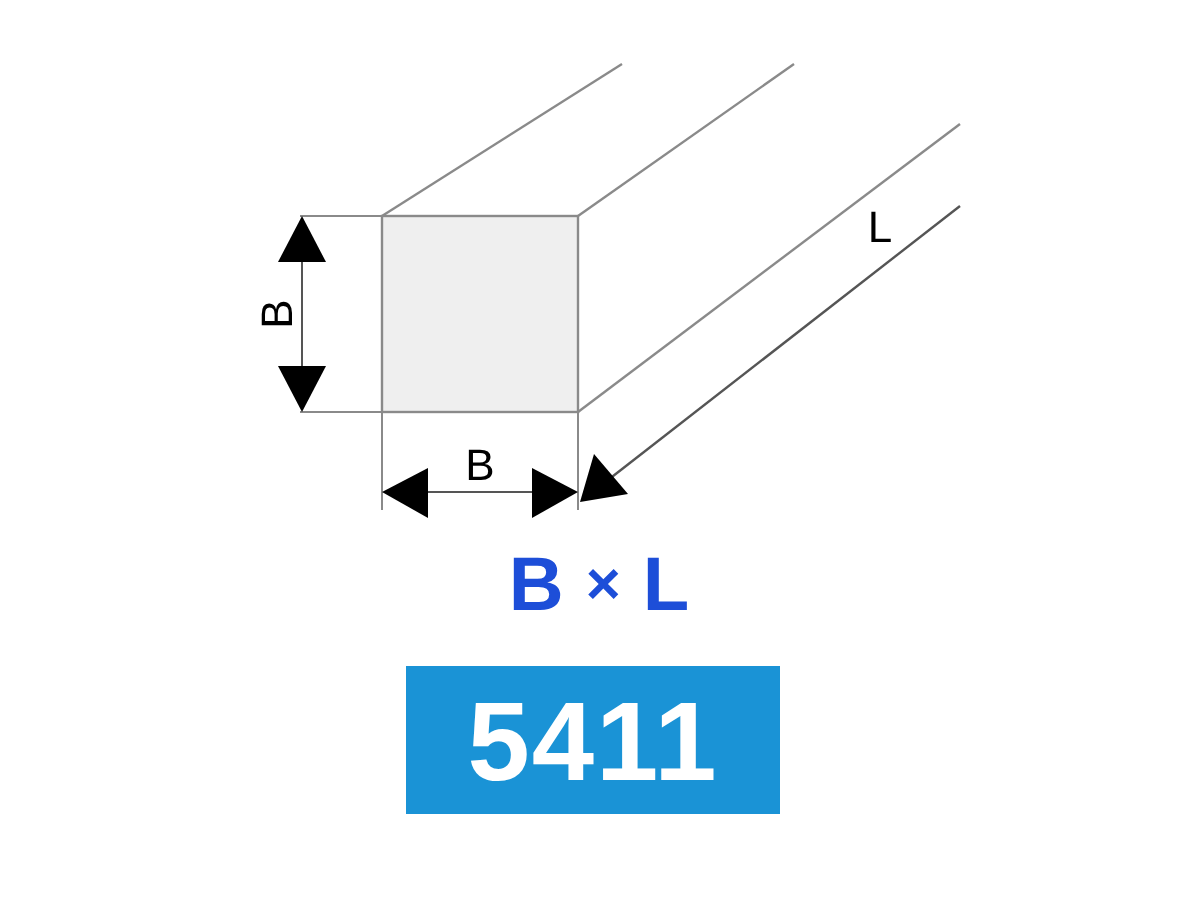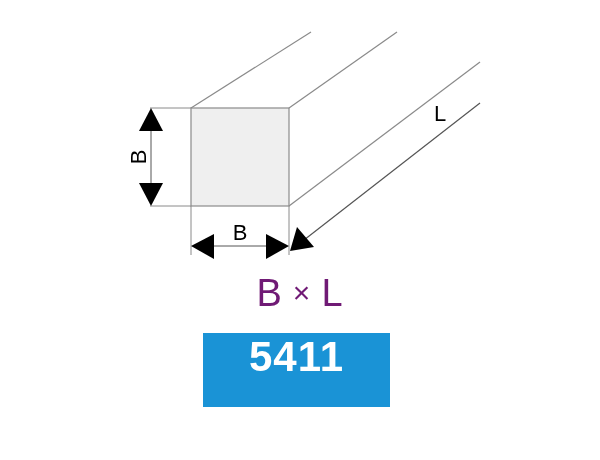--- a/index.html
+++ b/index.html
@@ -1,24 +1,24 @@
 <!DOCTYPE html>
 <html><head>
 <meta charset="utf-8">
 <style>
   html, body { margin: 0; padding: 0; background: #ffffff; }
   body { width: 600px; height: 460px; position: relative; overflow: hidden;
          font-family: "Liberation Sans", "DejaVu Sans", sans-serif; }
   #diagram { position: absolute; left: 0; top: 0; width: 600px; height: 460px; }
   .formula { position: absolute; left: 0; top: 272px; width: 600px; text-align: center;
-             font-weight: normal; font-size: 38px; color: #701a75; letter-spacing: 1px; }
+             font-weight: bold; font-size: 38px; color: #1d4ed8; letter-spacing: 1px; }
   .formula .times { font-size: 30px; margin: 0 10px; position: relative; top: -3px; }
   .badge { position: absolute; left: 203px; top: 333px; width: 187px; height: 74px;
-           background: #1a93d6; color: #ffffff; font-weight: bold; font-size: 42px;
-           display: flex; align-items: flex-start; justify-content: center; letter-spacing: 1px; }
+           background: #1a93d6; color: #ffffff; font-weight: bold; font-size: 56px;
+           display: flex; align-items: center; justify-content: center; letter-spacing: 1px; }
 </style>
 </head>
 <body>
 
 <svg id="diagram" viewBox="0 0 600 460" xmlns="http://www.w3.org/2000/svg">
 
   <g stroke="#8a8a8a" stroke-width="1.2" fill="none">
     <line x1="191" y1="108" x2="311" y2="32"></line>
     <line x1="289" y1="108" x2="397" y2="32"></line>
     <line x1="289" y1="206" x2="480" y2="62"></line>

